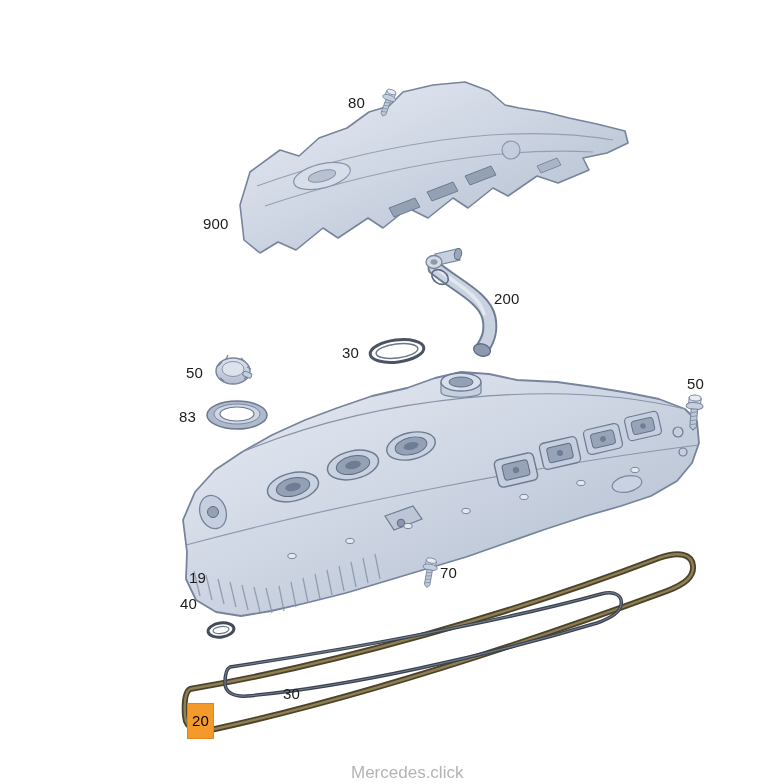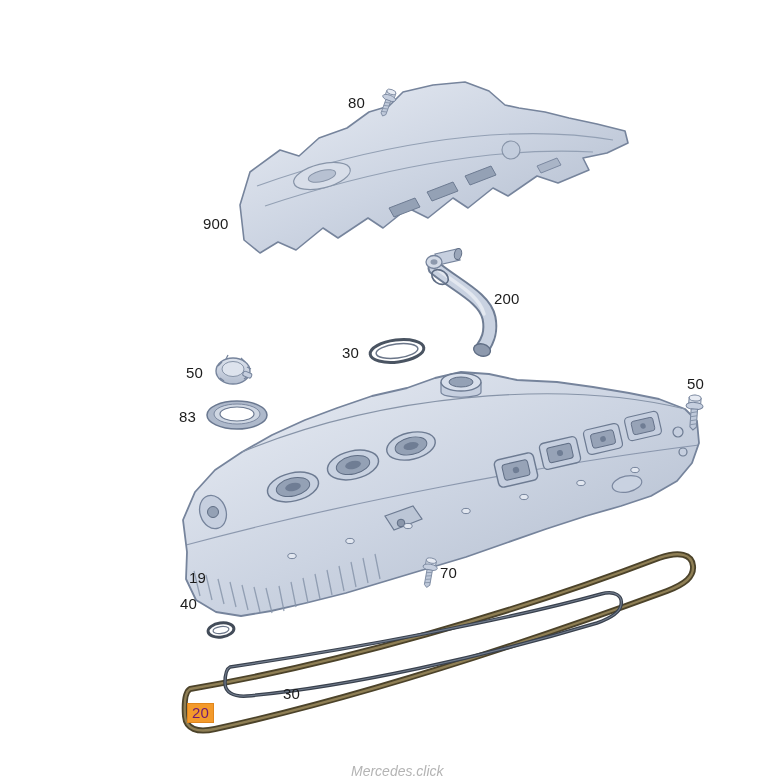--- a/index.html
+++ b/index.html
@@ -21,28 +21,27 @@
     position:absolute;
     font-size:15px;
     line-height:18px;
     color:#1b1b1b;
     letter-spacing:0.2px;
     cursor:pointer;
   }
   .part-label.highlight {
     background:#f39a2b;
     border:1px solid #e1861c;
-    color:#701a75;
-    padding:0 4px;
+    color:#000000;
+    padding:8px 4px;
   }
   .watermark {
     position:absolute;
-    font-size:14px;
+    font-size:17px;
     color:#b4b4b4;
-    font-style:italic;
   }
 </style>
 </head>
 <body>
 
 <div class="stage">
 
   <svg width="784" height="784" viewBox="0 0 784 784">
     <defs>
       <linearGradient id="metal" x1="0" y1="0" x2="1" y2="1">

